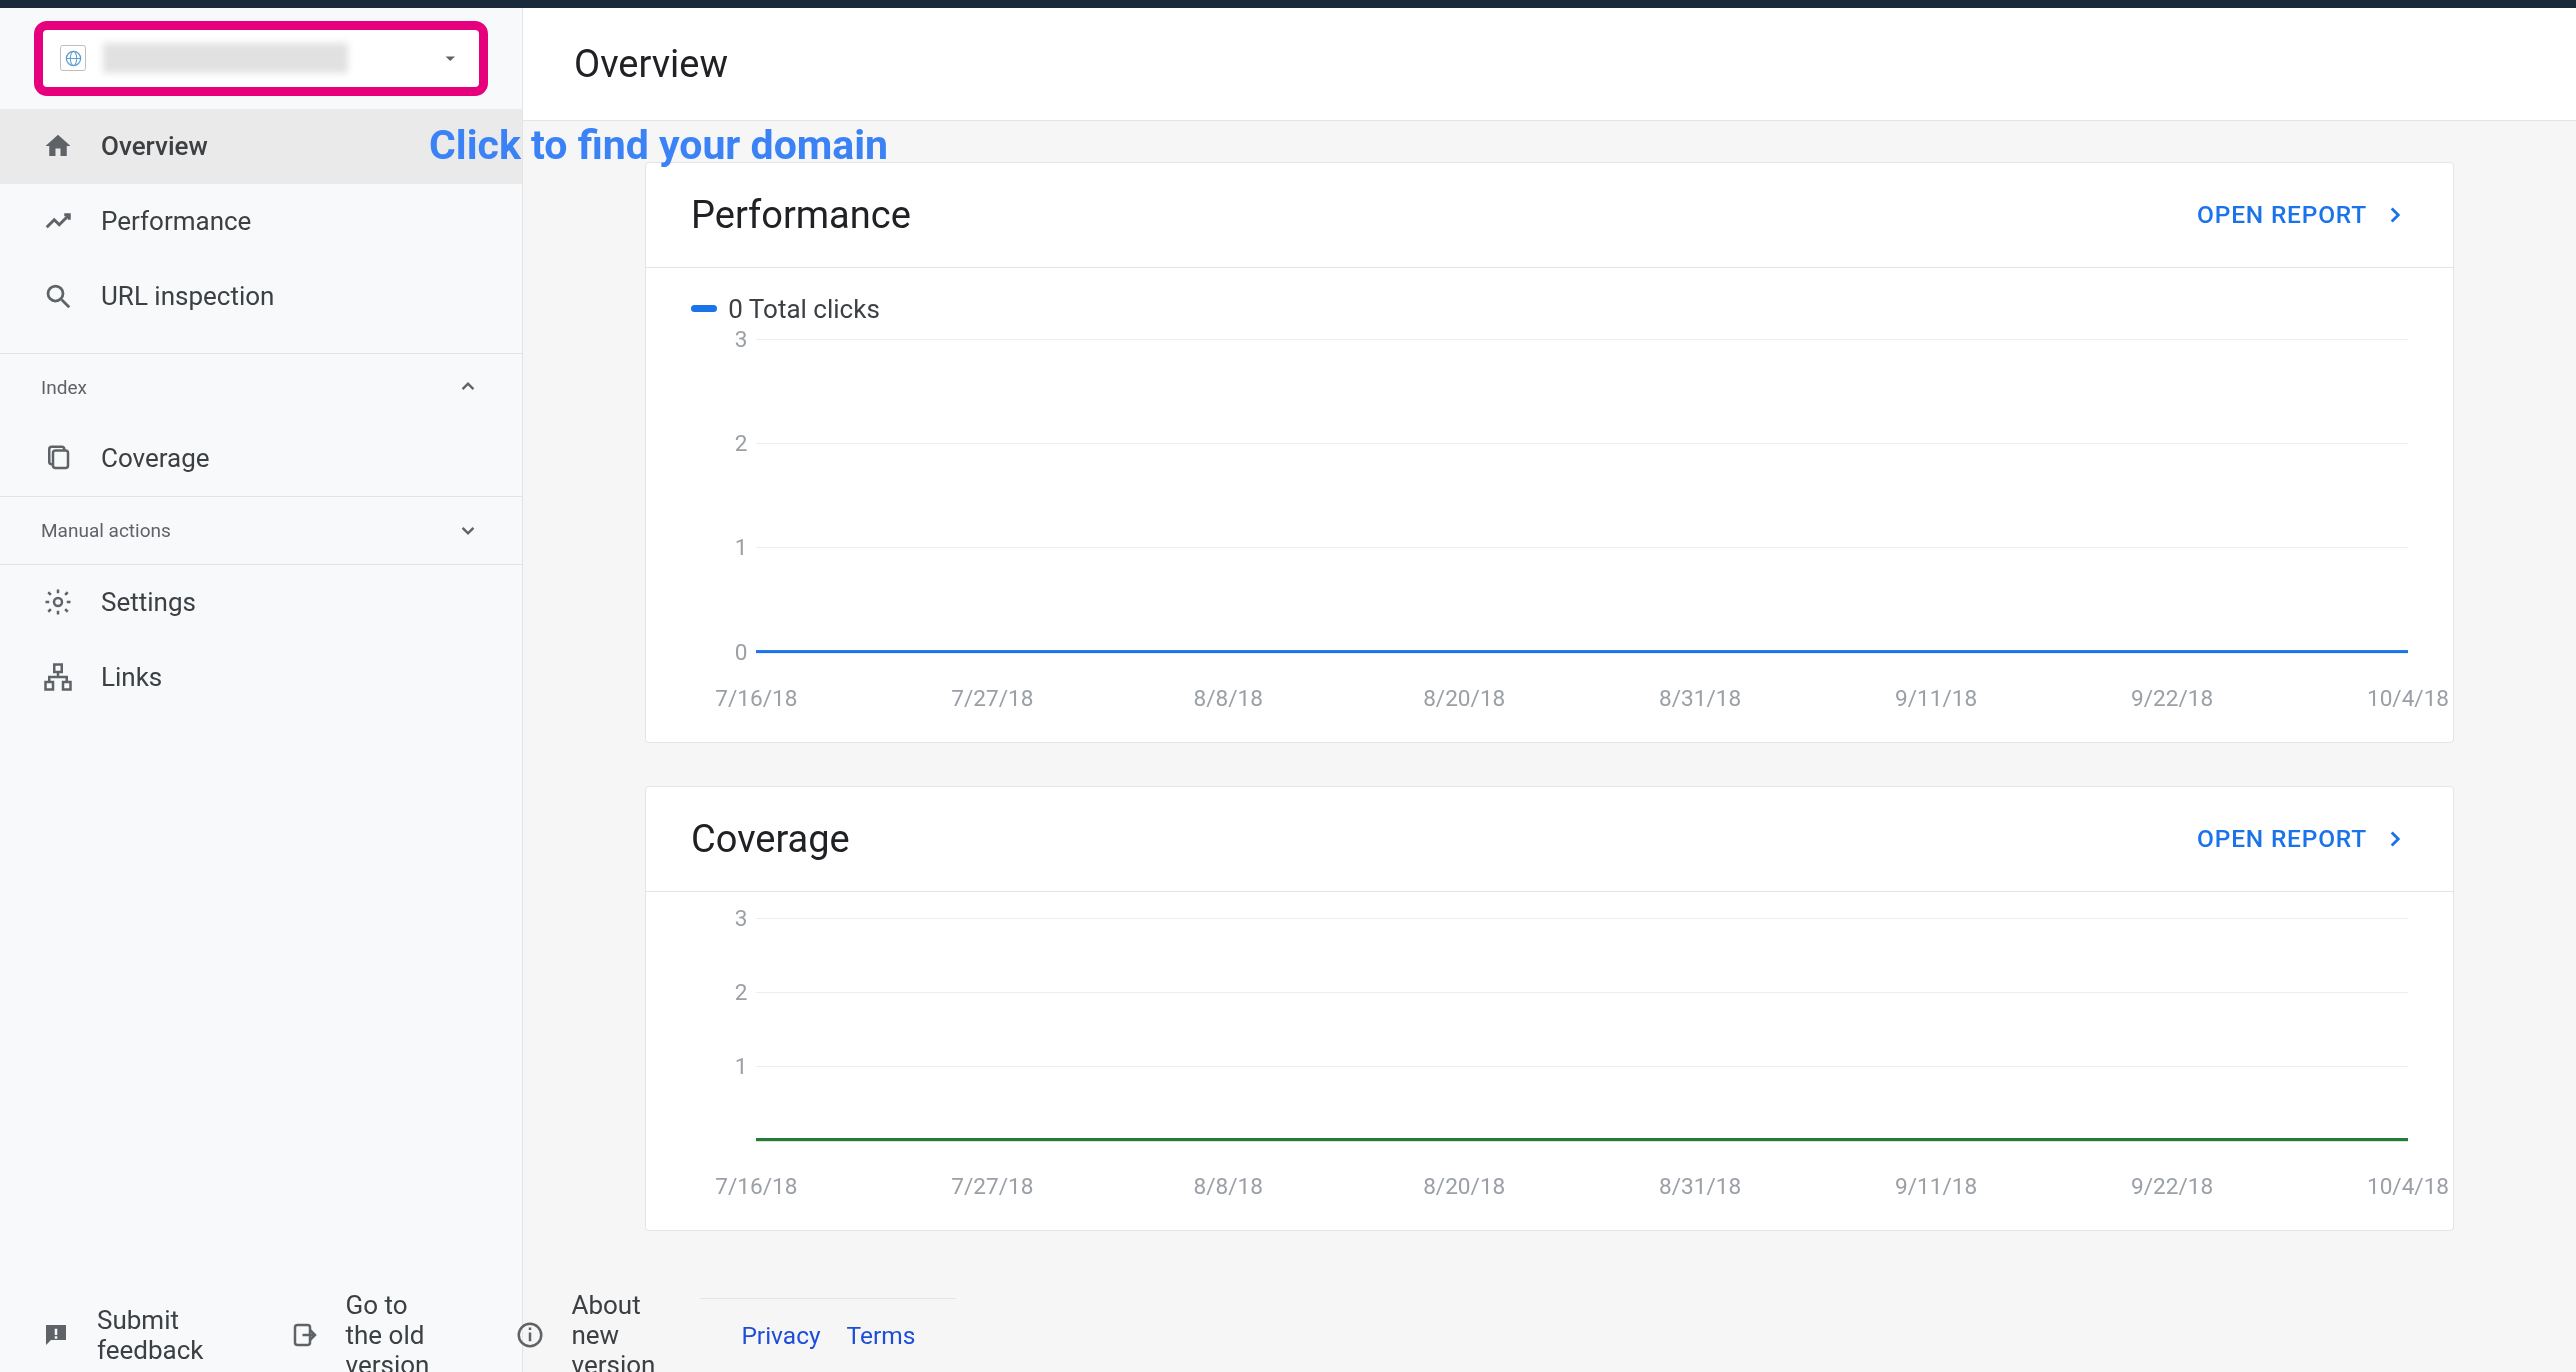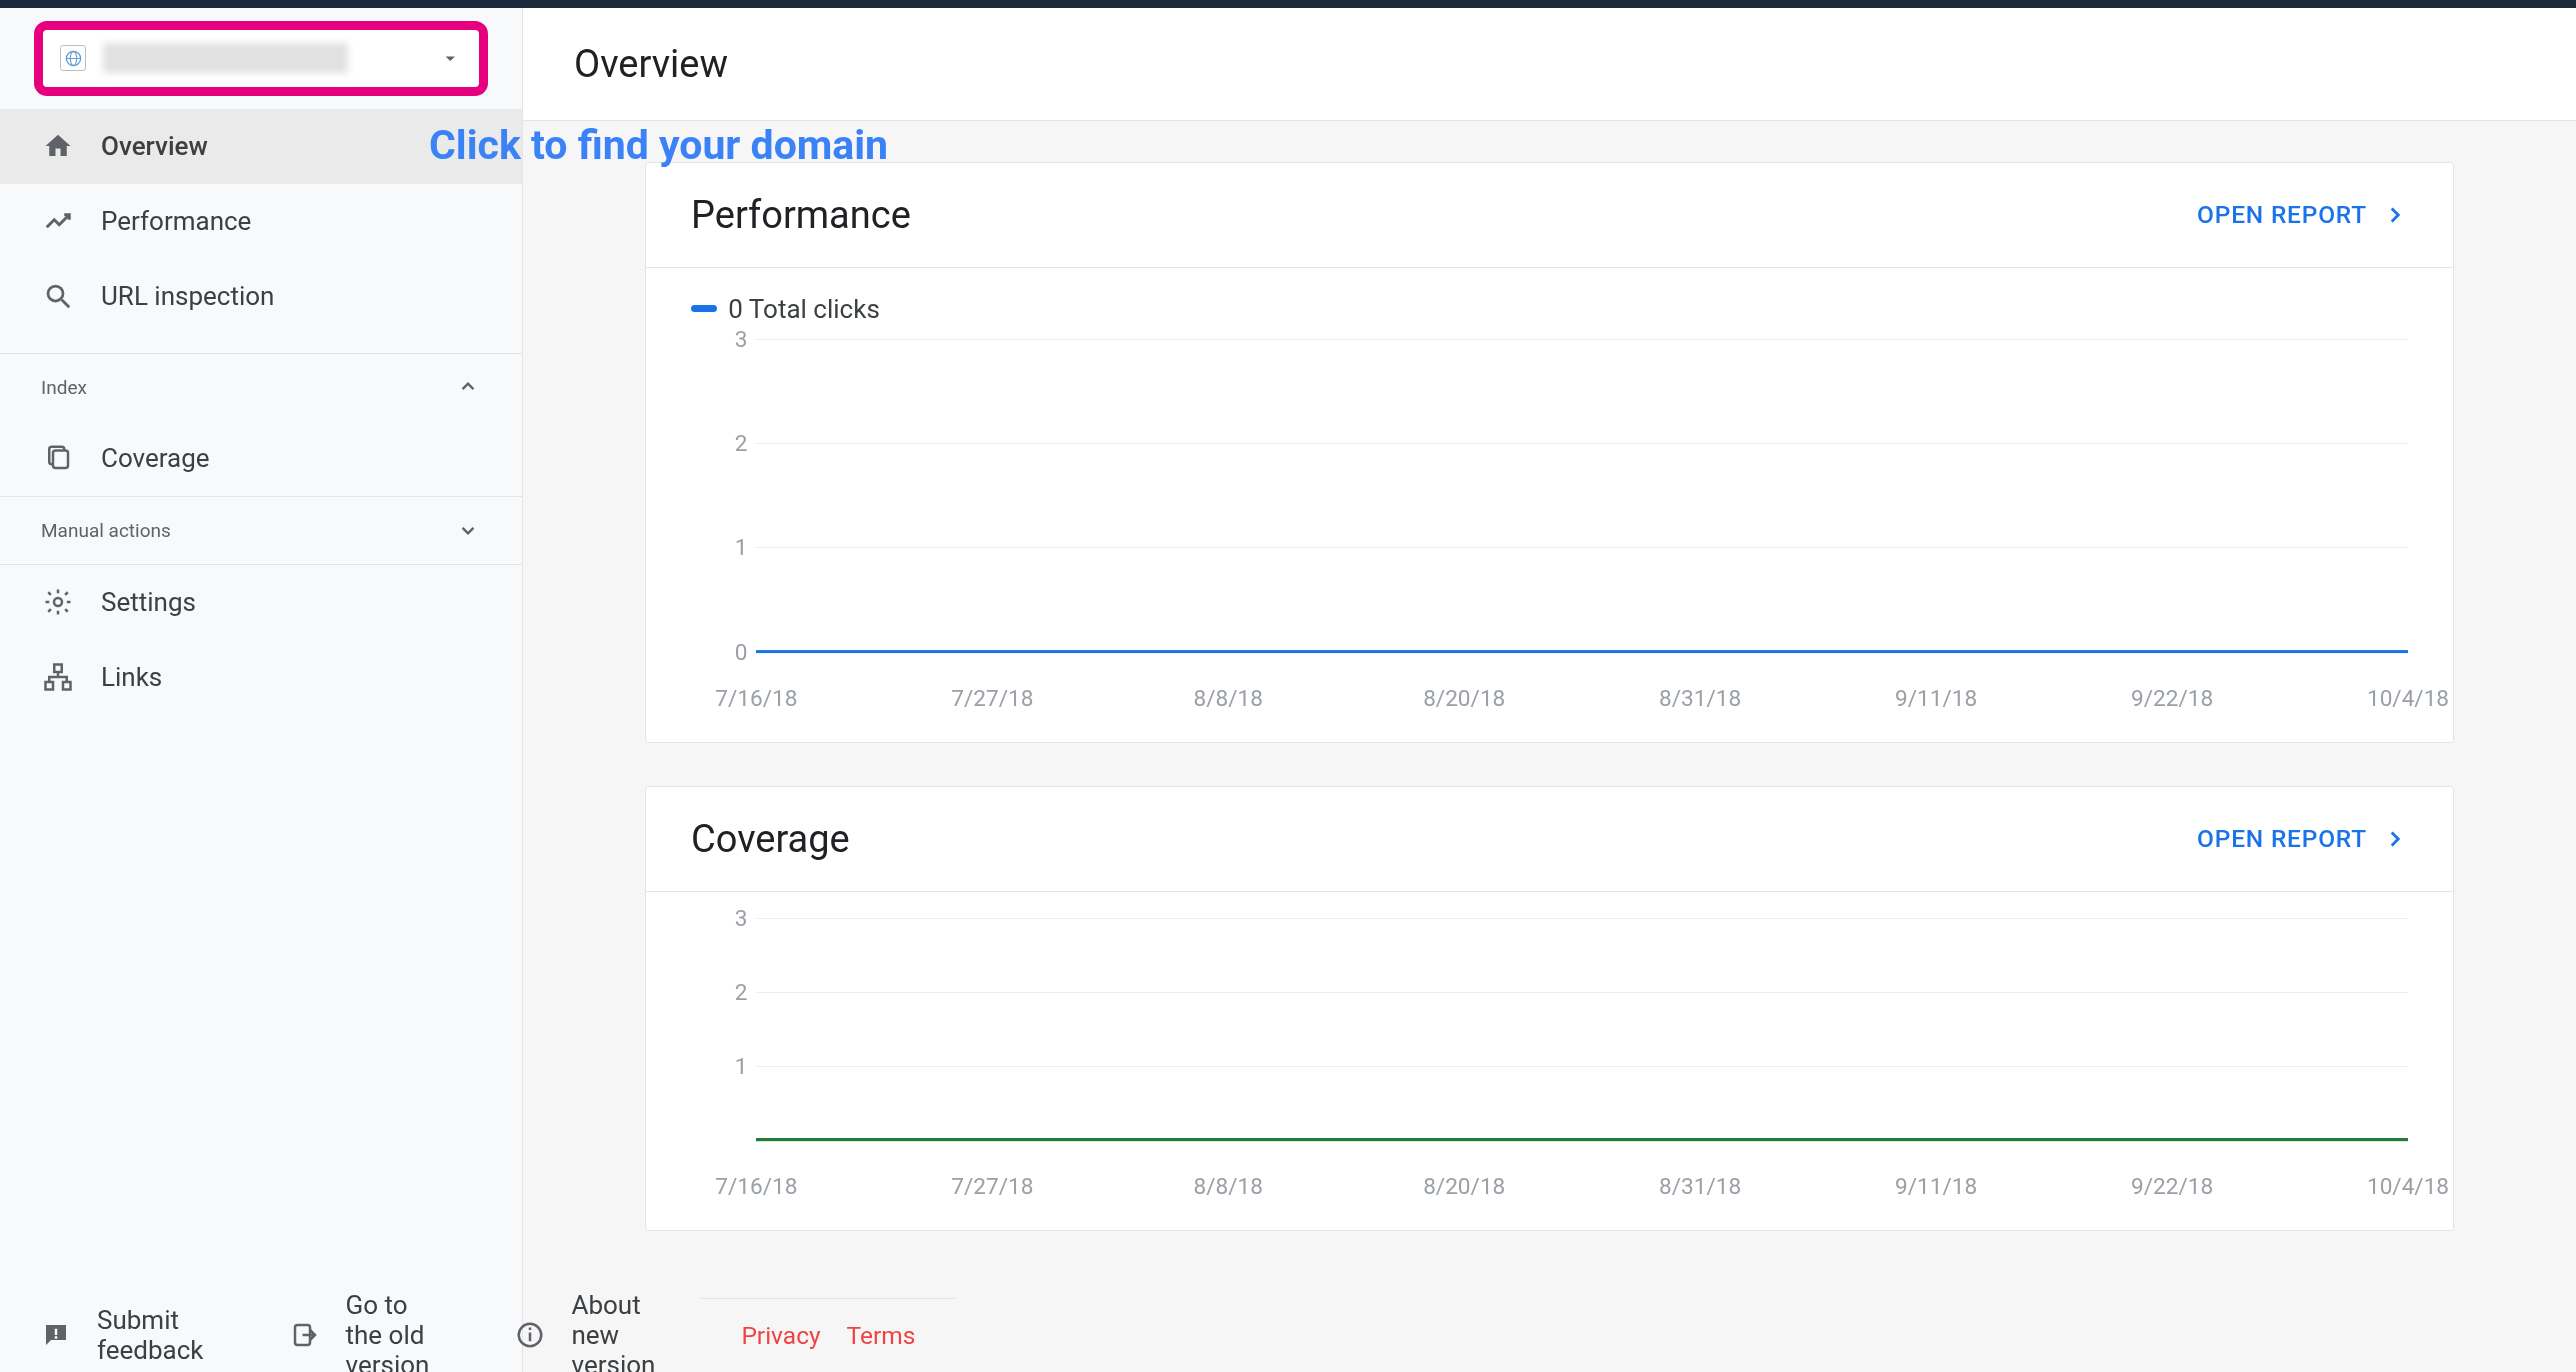--- a/index.html
+++ b/index.html
@@ -14,21 +14,21 @@
   .blur-text { width: 245px; height: 30px; background: #e1e1e1; filter: blur(3.8px); }
   .caret { margin-left: auto; color: #5f6368; }
   .nav { display: flex; flex-direction: column; }
   .nav-item { display:flex; align-items:center; gap: 26px; height: 75px; padding: 0 41px; font-size: 26px; color: #3c4043; cursor:pointer; }
   .nav-item.selected { background: #eaeaea; font-weight: 500; }
   .nav-item .icon { width: 34px; height: 34px; display:flex; align-items:center; justify-content:center; color:#5f6368; }
   .section-header { display:flex; align-items:center; justify-content:space-between; height: 68px; padding: 0 41px; font-size: 19px; color: #5f6368; border-top: 0.9px solid #e4e4e4; cursor:pointer; }
   .section-header.first { margin-top: 19px; }
   .divider { height:0.9px; background:#e4e4e4; }
   .nav-bottom { margin-top: auto; display:flex; flex-direction:row; }
-  .footer-links { display:flex; gap: 26px; padding: 22.6px 41px; font-size: 24.5px; color:#ef4444; border-top:0.9px solid #e4e4e4; }
+  .footer-links { display:flex; gap: 26px; padding: 22.6px 41px; font-size: 24.5px; color:#1d4ed8; border-top:0.9px solid #e4e4e4; }
   .footer-links span { cursor:pointer; }
   
   .annotation { position: absolute; left: 429px; top: 121px; font-size: 41px; font-weight: 700; color: #3b82f6; pointer-events:none; z-index: 50; white-space: nowrap; }
   
   .main { flex:1; display:flex; flex-direction:column; background: #f6f6f6; overflow:hidden; }
   .page-header { background:#fff; padding: 34px 51px; border-bottom: 0.9px solid #e4e4e4; }
   .page-title { font-size: 38px; font-weight: 400; color:#202124; }
   .content { padding: 41px 122px 0 122px; display:flex; flex-direction:column; gap: 43px; }
   .card { background:#fff; border: 0.9px solid #e4e4e4; border-radius: 3.8px; }
   .card-header { display:flex; align-items:center; justify-content:space-between; padding: 30px 45px; border-bottom:0.9px solid #e4e4e4; }

